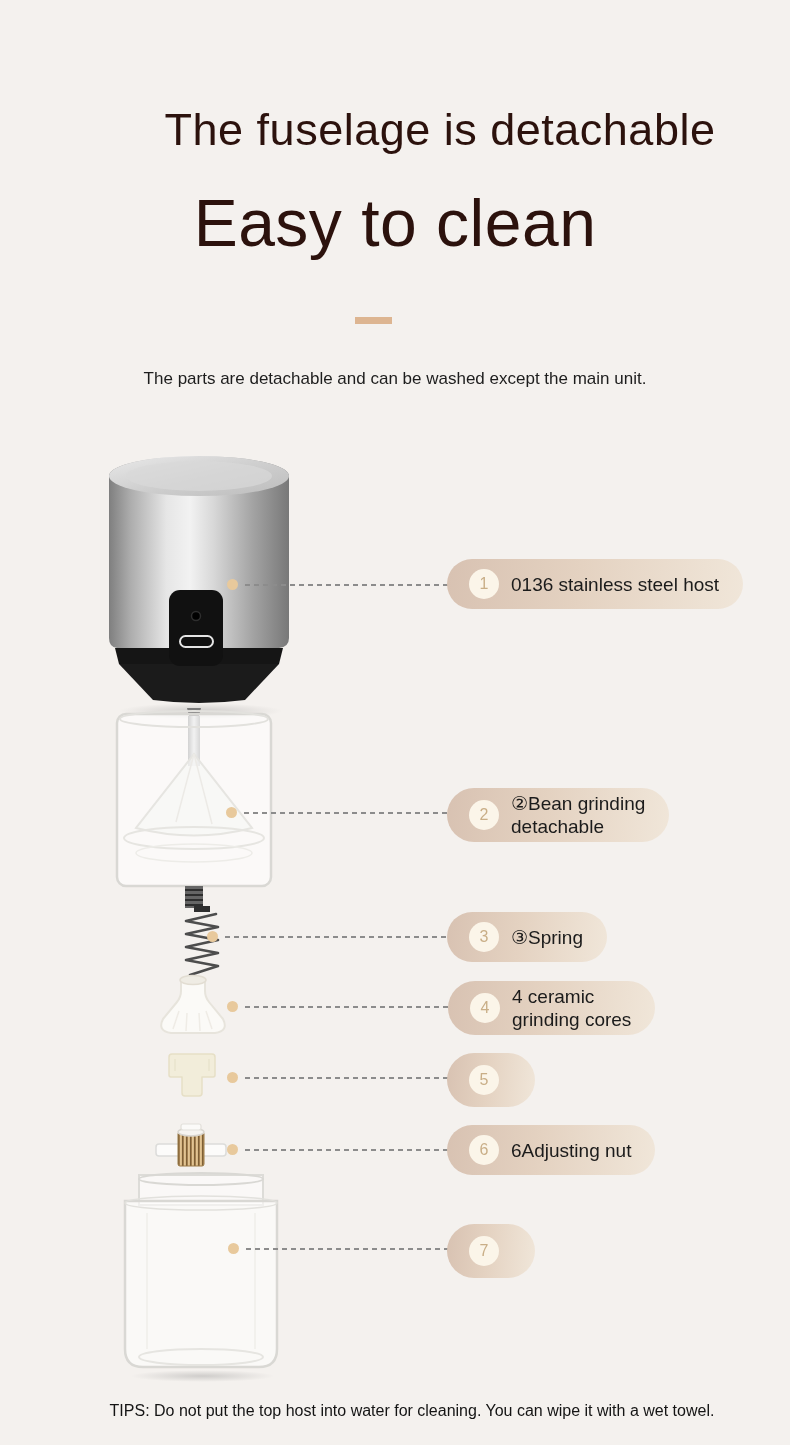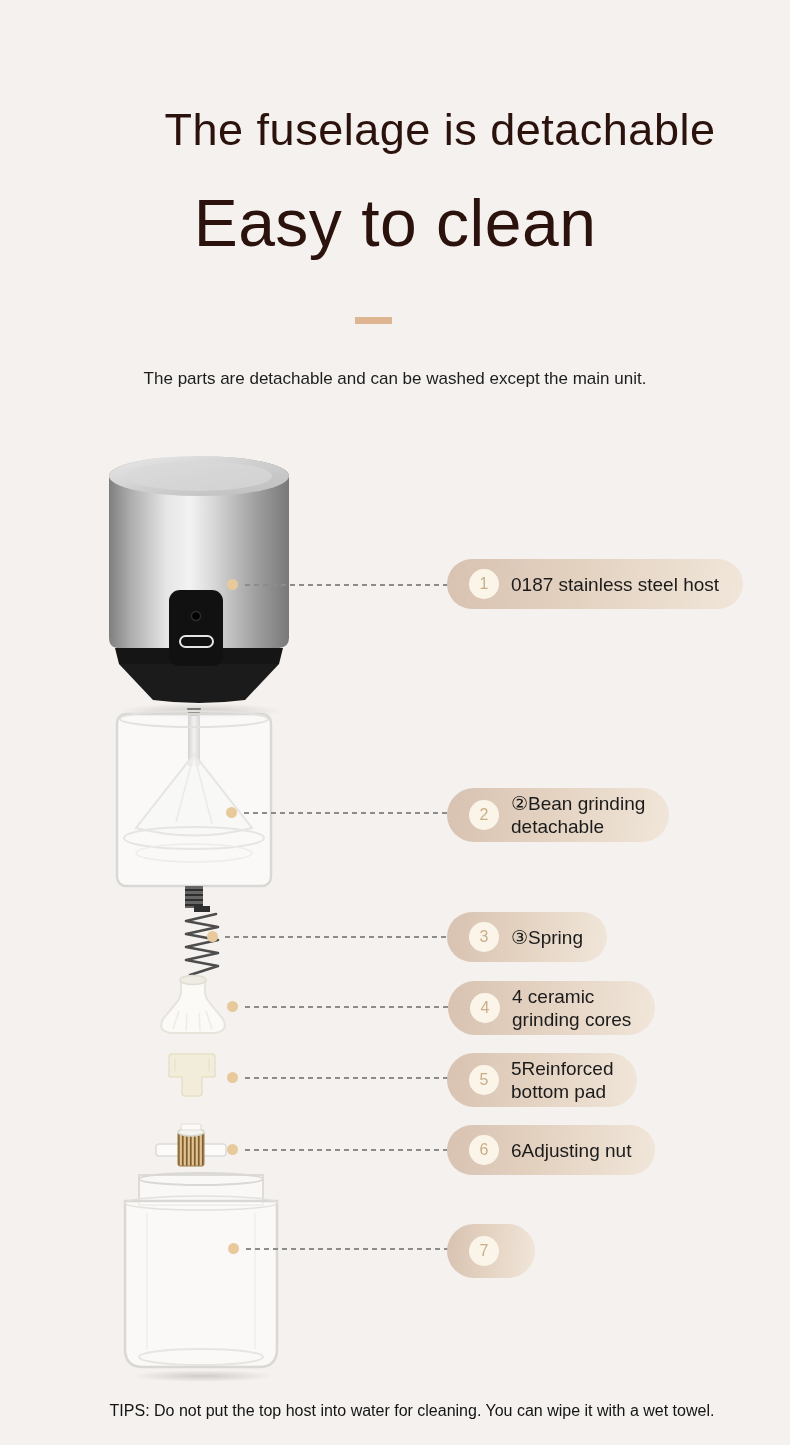--- a/index.html
+++ b/index.html
@@ -175,21 +175,21 @@
   <div class="abs dash" style="left:245px;top:1077px;width:210px;"></div>
 
   <div class="abs dot" style="left:227px;top:1144px;"></div>
   <div class="abs dash" style="left:245px;top:1149px;width:210px;"></div>
 
   <div class="abs dot" style="left:228px;top:1243px;"></div>
   <div class="abs dash" style="left:246px;top:1248px;width:209px;"></div>
 
   <div class="abs callout h1line" style="left:447px;top:559px;">
     <span class="badge">1</span>
-    <span class="lbl">0187 stainless steel host</span>
+    <span class="lbl">0136 stainless steel host</span>
   </div>
 
   <div class="abs callout h2line" style="left:447px;top:788px;">
     <span class="badge">2</span>
     <span class="lbl">②Bean grinding
 detachable</span>
   </div>
 
   <div class="abs callout h1line" style="left:447px;top:912px;">
     <span class="badge">3</span>
@@ -197,22 +197,20 @@
   </div>
 
   <div class="abs callout h2line" style="left:448px;top:981px;">
     <span class="badge">4</span>
     <span class="lbl">4 ceramic
 grinding cores</span>
   </div>
 
   <div class="abs callout h2line" style="left:447px;top:1053px;">
     <span class="badge">5</span>
-    <span class="lbl">5Reinforced
-bottom pad</span>
   </div>
 
   <div class="abs callout h1line" style="left:447px;top:1125px;">
     <span class="badge">6</span>
     <span class="lbl">6Adjusting nut</span>
   </div>
 
   <div class="abs callout h2line" style="left:447px;top:1224px;">
     <span class="badge">7</span>
   </div>

